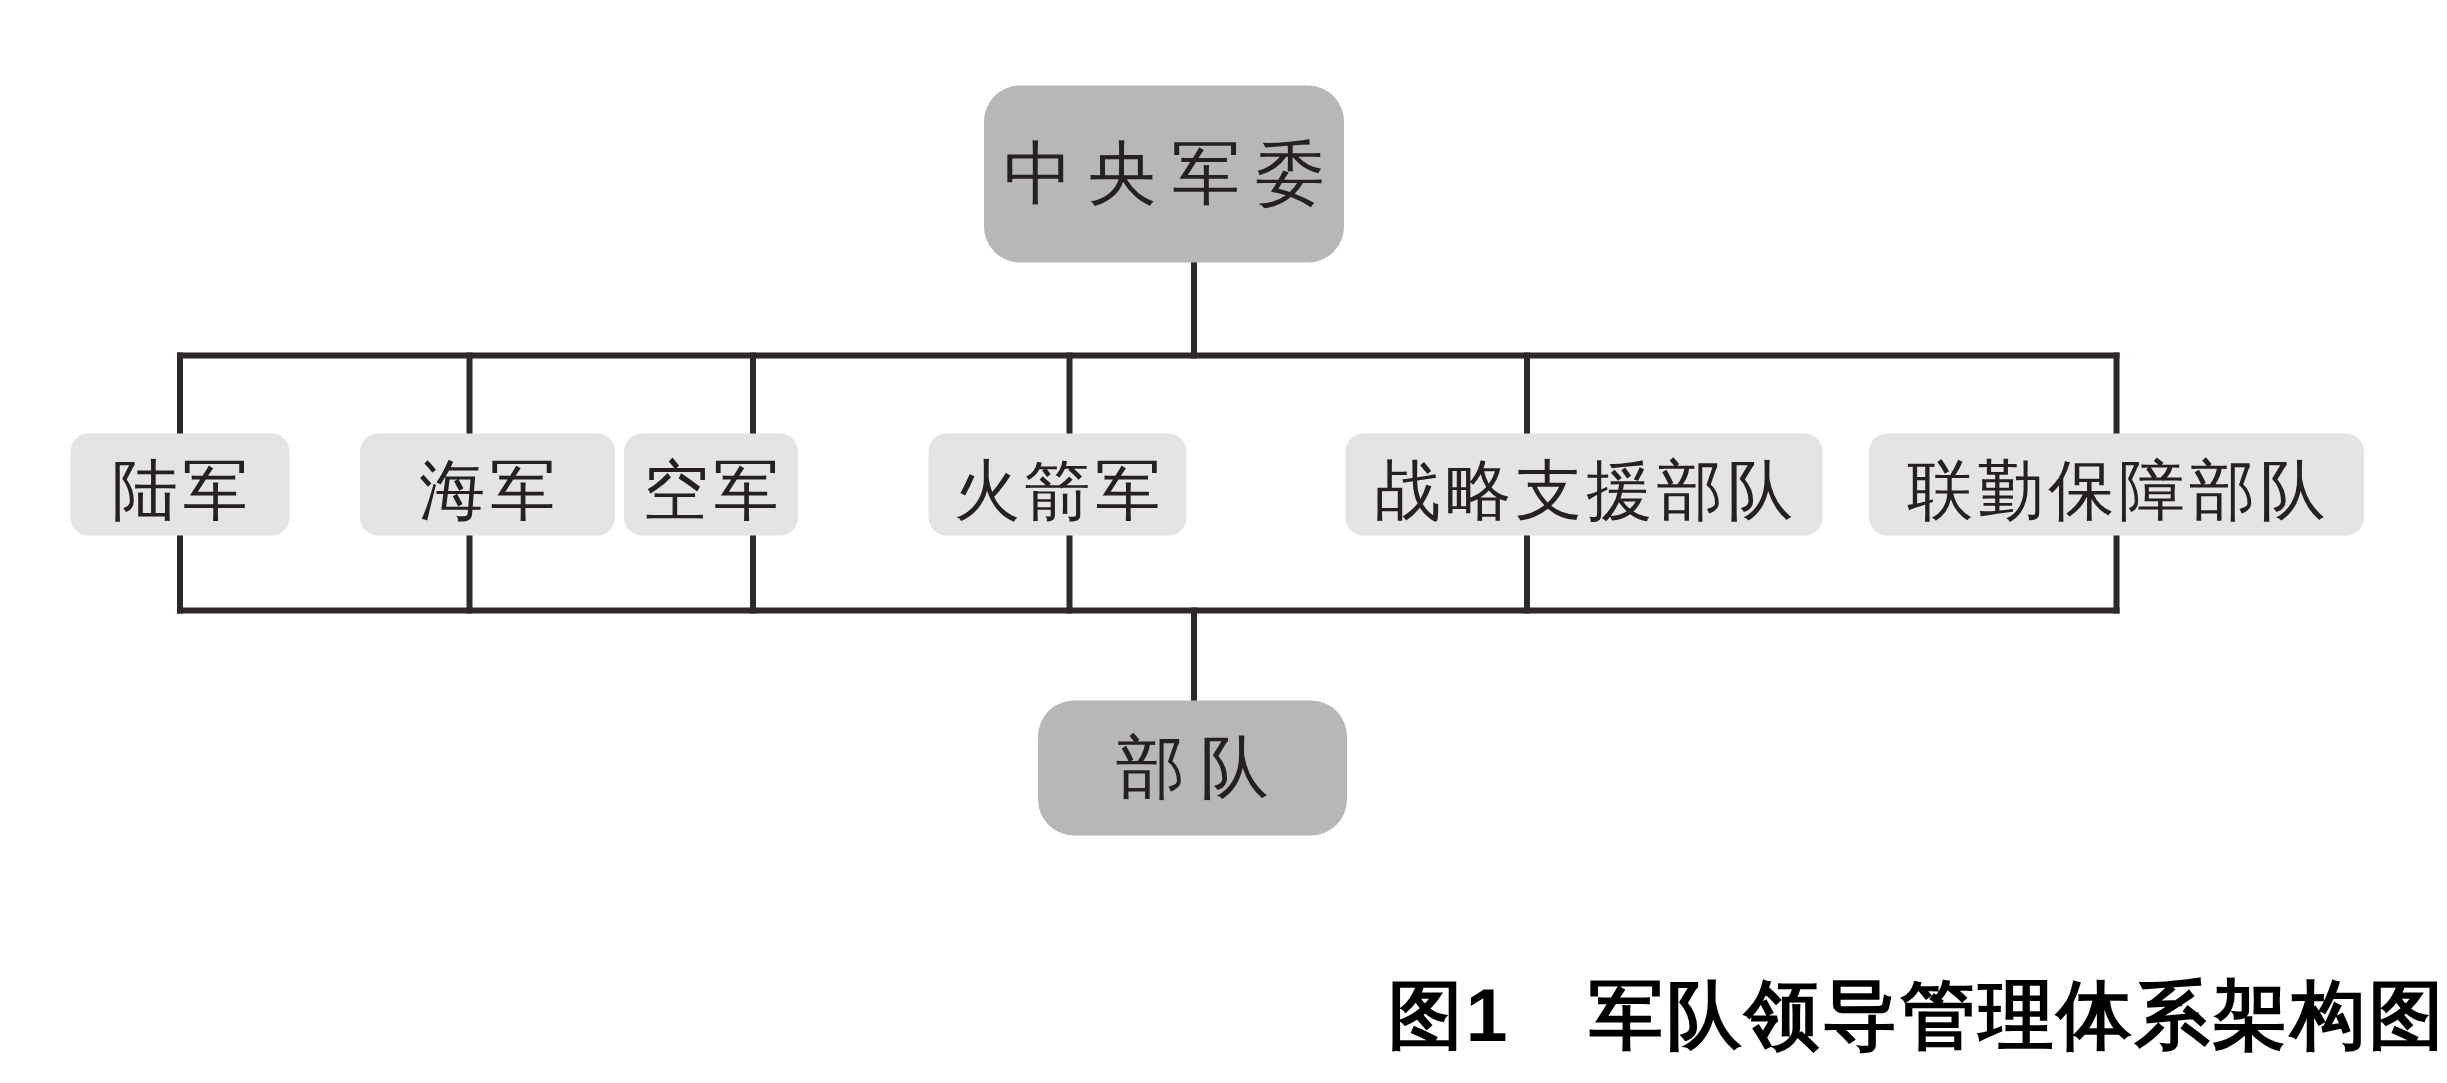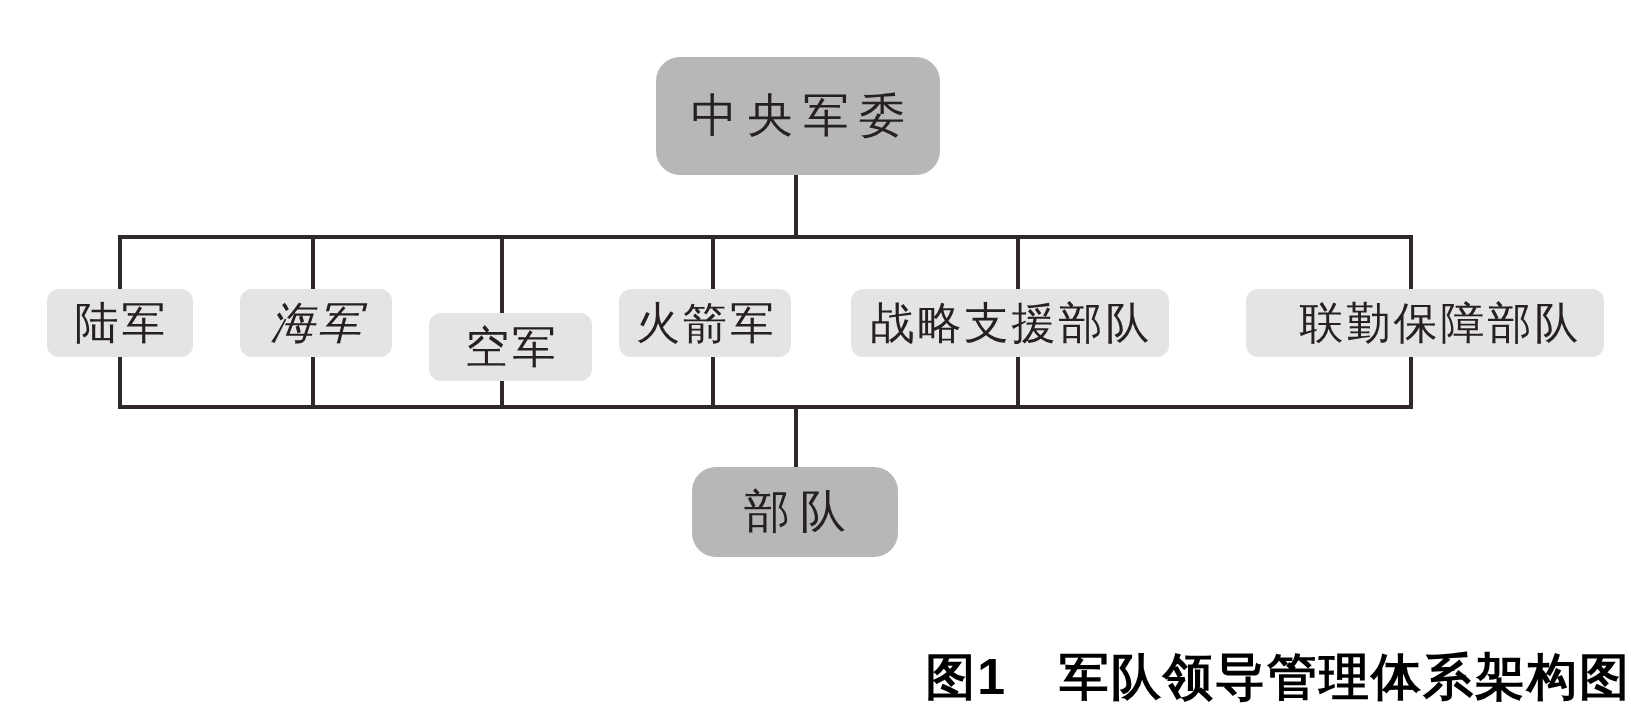--- a/index.html
+++ b/index.html
@@ -57,30 +57,30 @@
     text-indent: 10px;
   }
   .node-minor {
     background: #e4e4e4;
     border-radius: 12px;
     font-size: 44px;
     letter-spacing: 3px;
     text-indent: 3px;
   }
 
-  .node-root   { left: 656px;  top: 57px;  width: 284px; height: 118px; }
+  .node-root   { left: 656px;  top: 57px;  width: 240px; height: 118px; }
   .node-bottom { left: 692px;  top: 467px; width: 206px; height: 90px; text-align: center;  }
 
-  .node-branch { top: 289px; height: 68px; }
+  .node-branch { top: 289px; height: 68px; align-items: flex-end; }
   .node-branch-1 { left: 47px;   width: 146px; }
-  .node-branch-2 { left: 240px;  width: 152px; font-style: italic; }
-  .node-branch-3 { left: 429px;  width: 163px; margin-top: 24px; }
+  .node-branch-2 { left: 240px;  width: 170px; }
+  .node-branch-3 { left: 416px;  width: 116px; }
   .node-branch-4 { left: 619px;  width: 172px; }
-  .node-branch-5 { left: 851px;  width: 318px; }
-  .node-branch-6 { left: 1246px; width: 330px; padding-left: 28px; }
+  .node-branch-5 { left: 897px;  width: 318px; }
+  .node-branch-6 { left: 1246px; width: 330px; }
 
   
   .caption {
     position: absolute;
     left: 4px;
     right: 0;
     top: 644px;
     text-align: right;
     font-family: "Liberation Sans", "DejaVu Sans", sans-serif;
     font-weight: bold;

